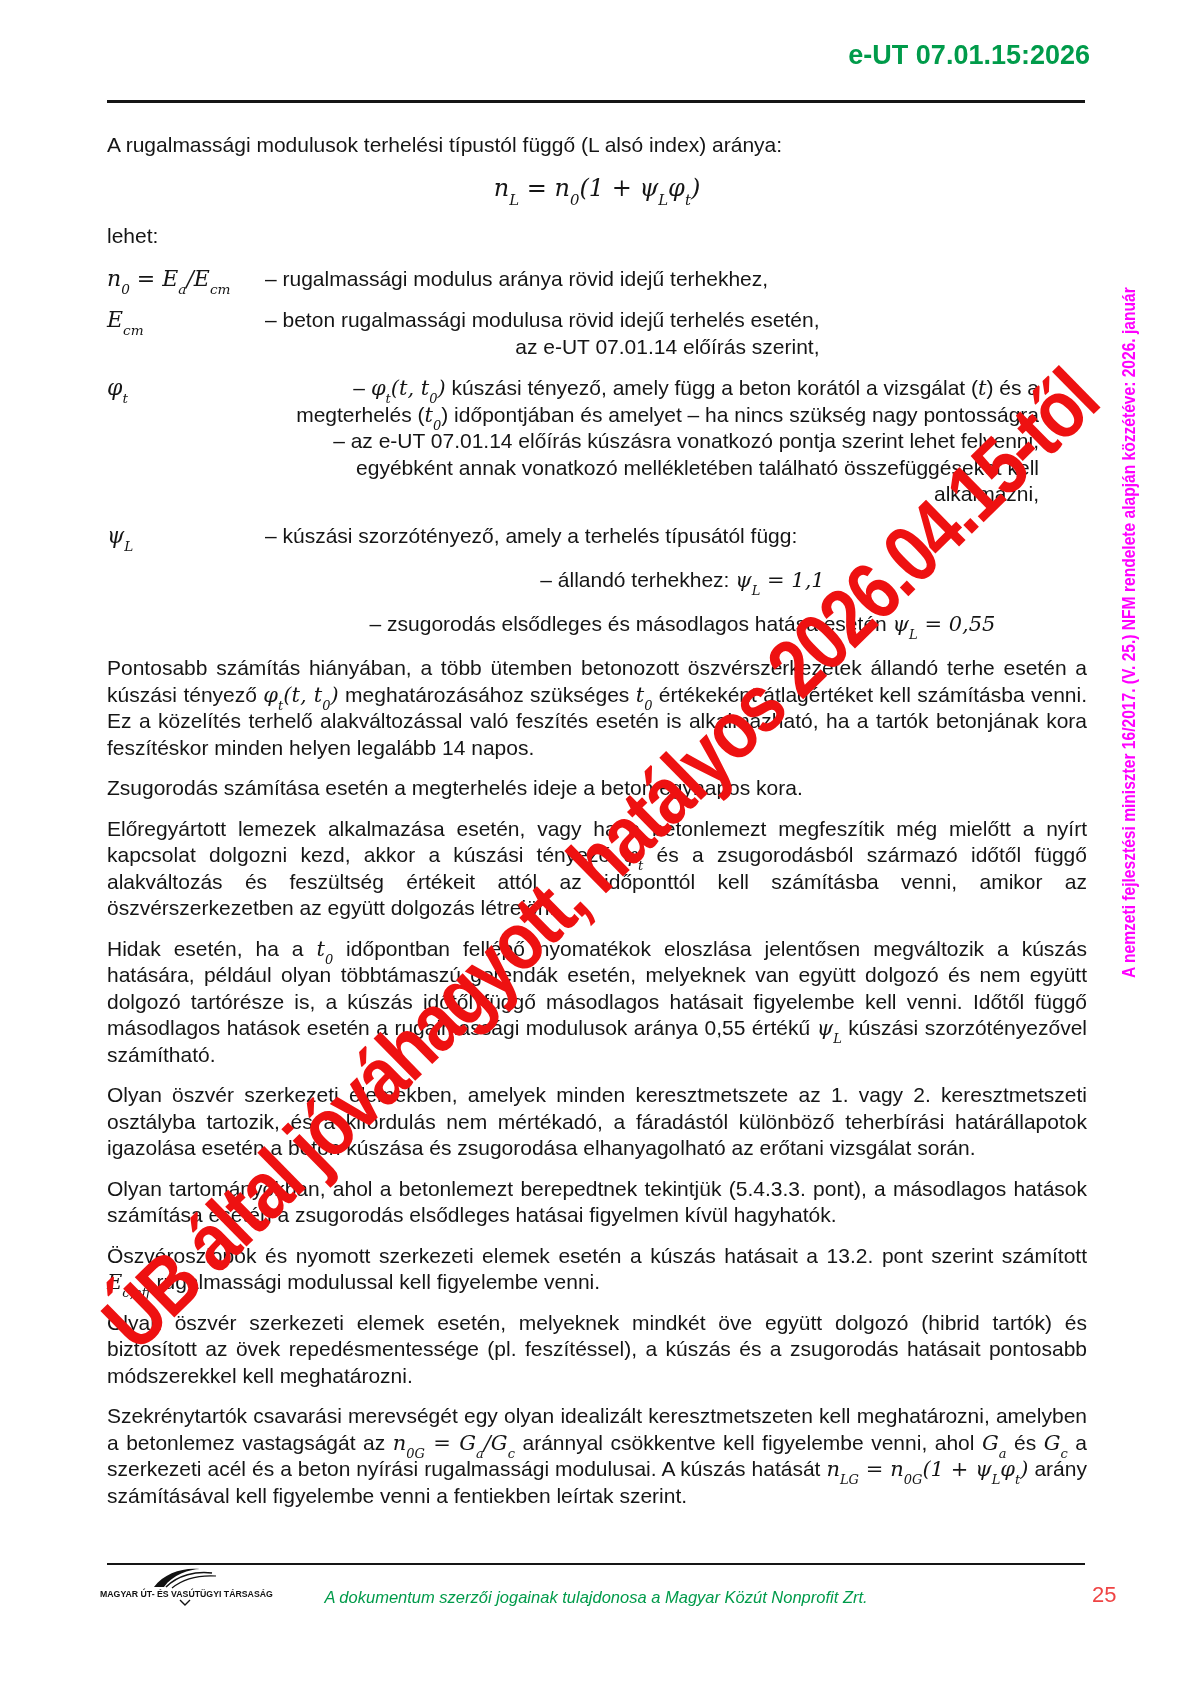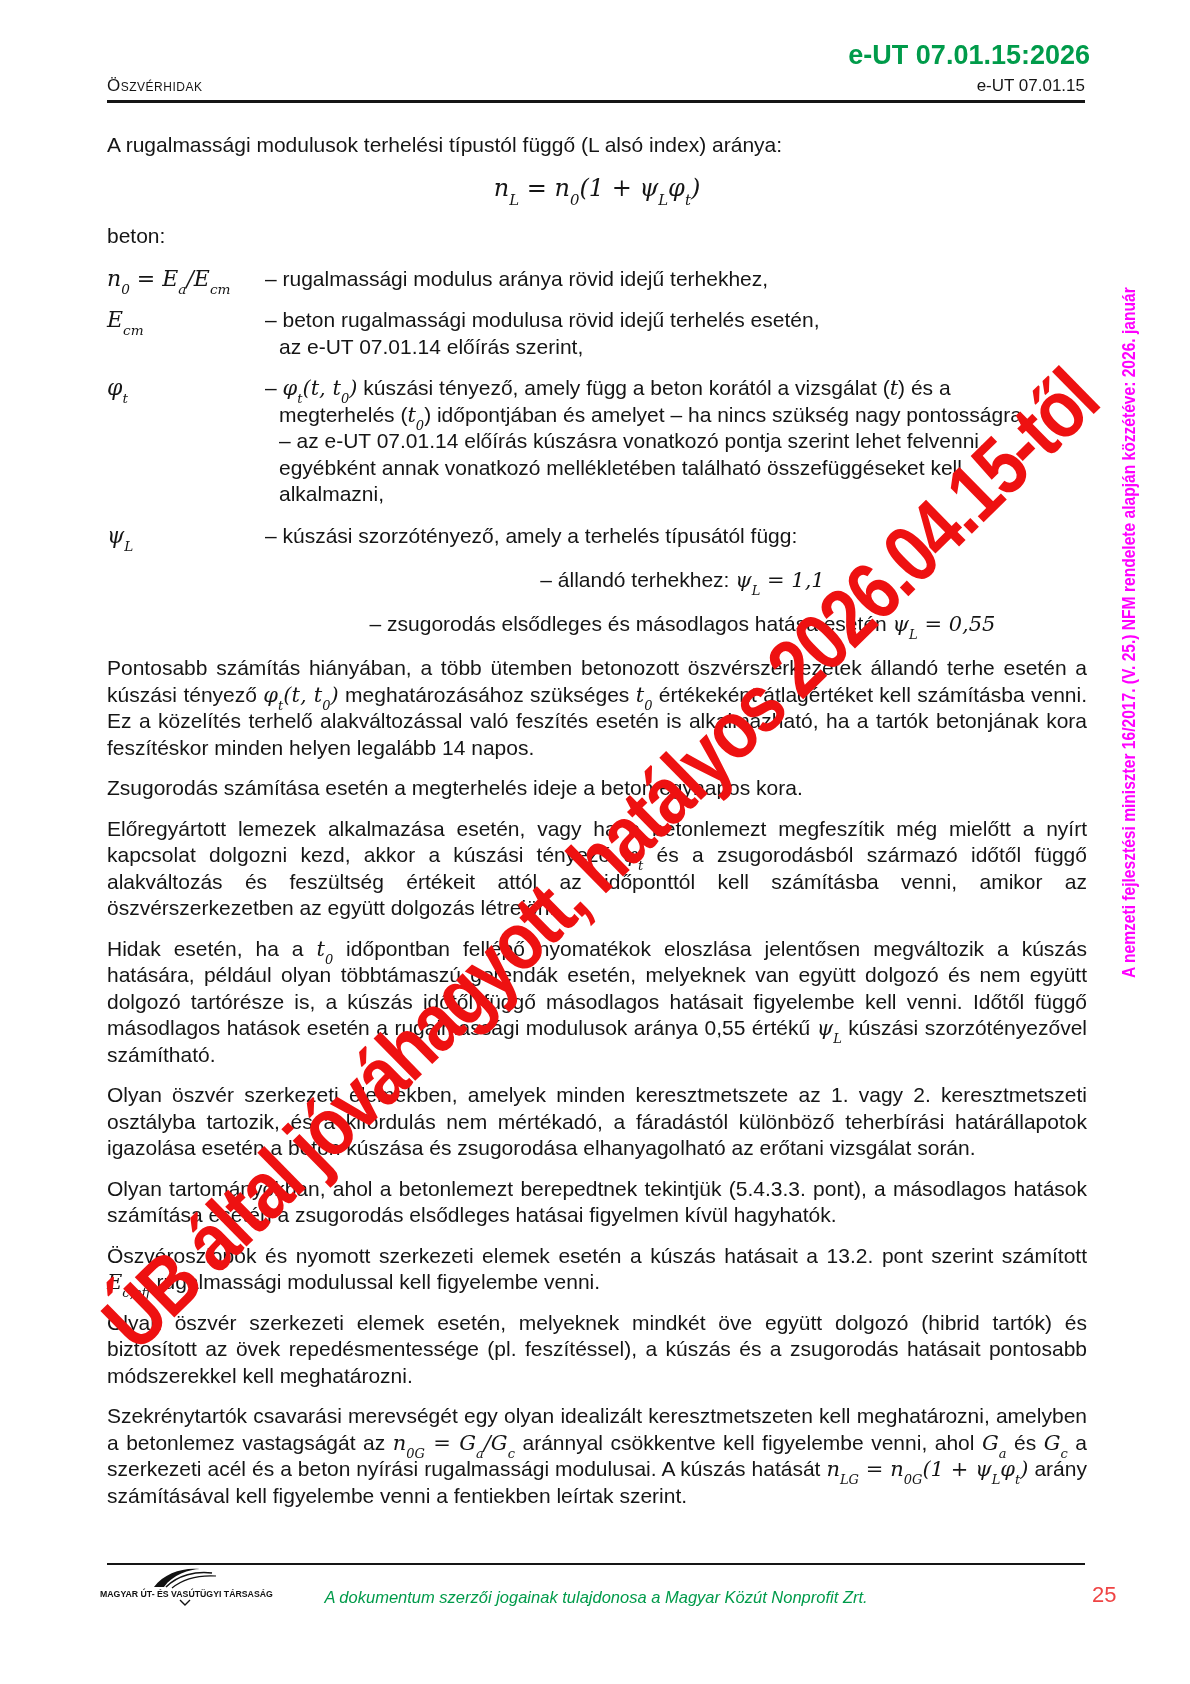--- a/index.html
+++ b/index.html
@@ -29,21 +29,21 @@
   }
   .m { font-family:"DejaVu Serif", serif; font-style:italic; }
   sub { font-size:0.62em; line-height:0; position:relative; top:0.22em; }
   .intro { margin:0 0 16px 0; }
   .formula-display {
     text-align:center; font-size:24px; margin:10px 0 22px 0;
   }
   .where { margin:0 0 16px 0; }
   .def-row { display:flex; margin-bottom:15px;gap:15px; }
   .def-term { width:143px; flex:0 0 143px; font-size:22px; }
-  .def-desc { max-width:760px; padding-left:14px; text-indent:-14px; white-space:pre-line; }
+  .def-desc { max-width:760px; padding-left:14px; text-indent:-14px; white-space:pre-line;text-align:right; }
   .psi-list { margin:18px 0 18px 171px; padding:0; list-style:none;text-align:center; }
   .psi-list li { margin-bottom:17px; padding-left:14px; text-indent:-14px; }
   .body-par { text-align:justify; margin:0 0 14px 0; }
   
   .watermark {
     position:absolute; left:600px; top:860px; z-index:5;
     transform:translate(-50%,-50%) rotate(-44.5deg) scaleX(0.85);
     white-space:nowrap; font-size:82px; font-weight:bold; letter-spacing:-3px;
     color:#ee1111; pointer-events:none;
   }
@@ -72,32 +72,28 @@
   .page-number {
     position:absolute; left:1092px; top:1582px; font-size:22px; color:#ef4444;
   }
 </style>
 </head>
 <body>
 
 <div class="page">
 
   <div class="doc-code-year">e-UT 07.01.15:2026</div>
-  <div class="header-row">
-    <span class="doc-title">Öszvérhidak</span>
-    <span class="doc-code">e-UT 07.01.15</span>
-  </div>
   <div class="header-rule"></div>
 
   <div class="content">
     <p class="intro">A rugalmassági modulusok terhelési típustól függő (L alsó index) aránya:</p>
 
     <div class="formula-display"><i class="m">n<sub>L</sub> = n<sub>0</sub>(1 + ψ<sub>L</sub>φ<sub>t</sub>)</i></div>
 
-    <p class="where">beton:</p>
+    <p class="where">lehet:</p>
 
     <div class="def-row">
       <span class="def-term"><i class="m">n<sub>0</sub> = E<sub>a</sub>/E<sub>cm</sub></i></span>
       <span class="def-desc">– rugalmassági modulus aránya rövid idejű terhekhez,</span>
     </div>
     <div class="def-row">
       <span class="def-term"><i class="m">E<sub>cm</sub></i></span>
       <span class="def-desc">– beton rugalmassági modulusa rövid idejű terhelés esetén,<br>az e-UT 07.01.14 előírás szerint,</span>
     </div>
     <div class="def-row">

